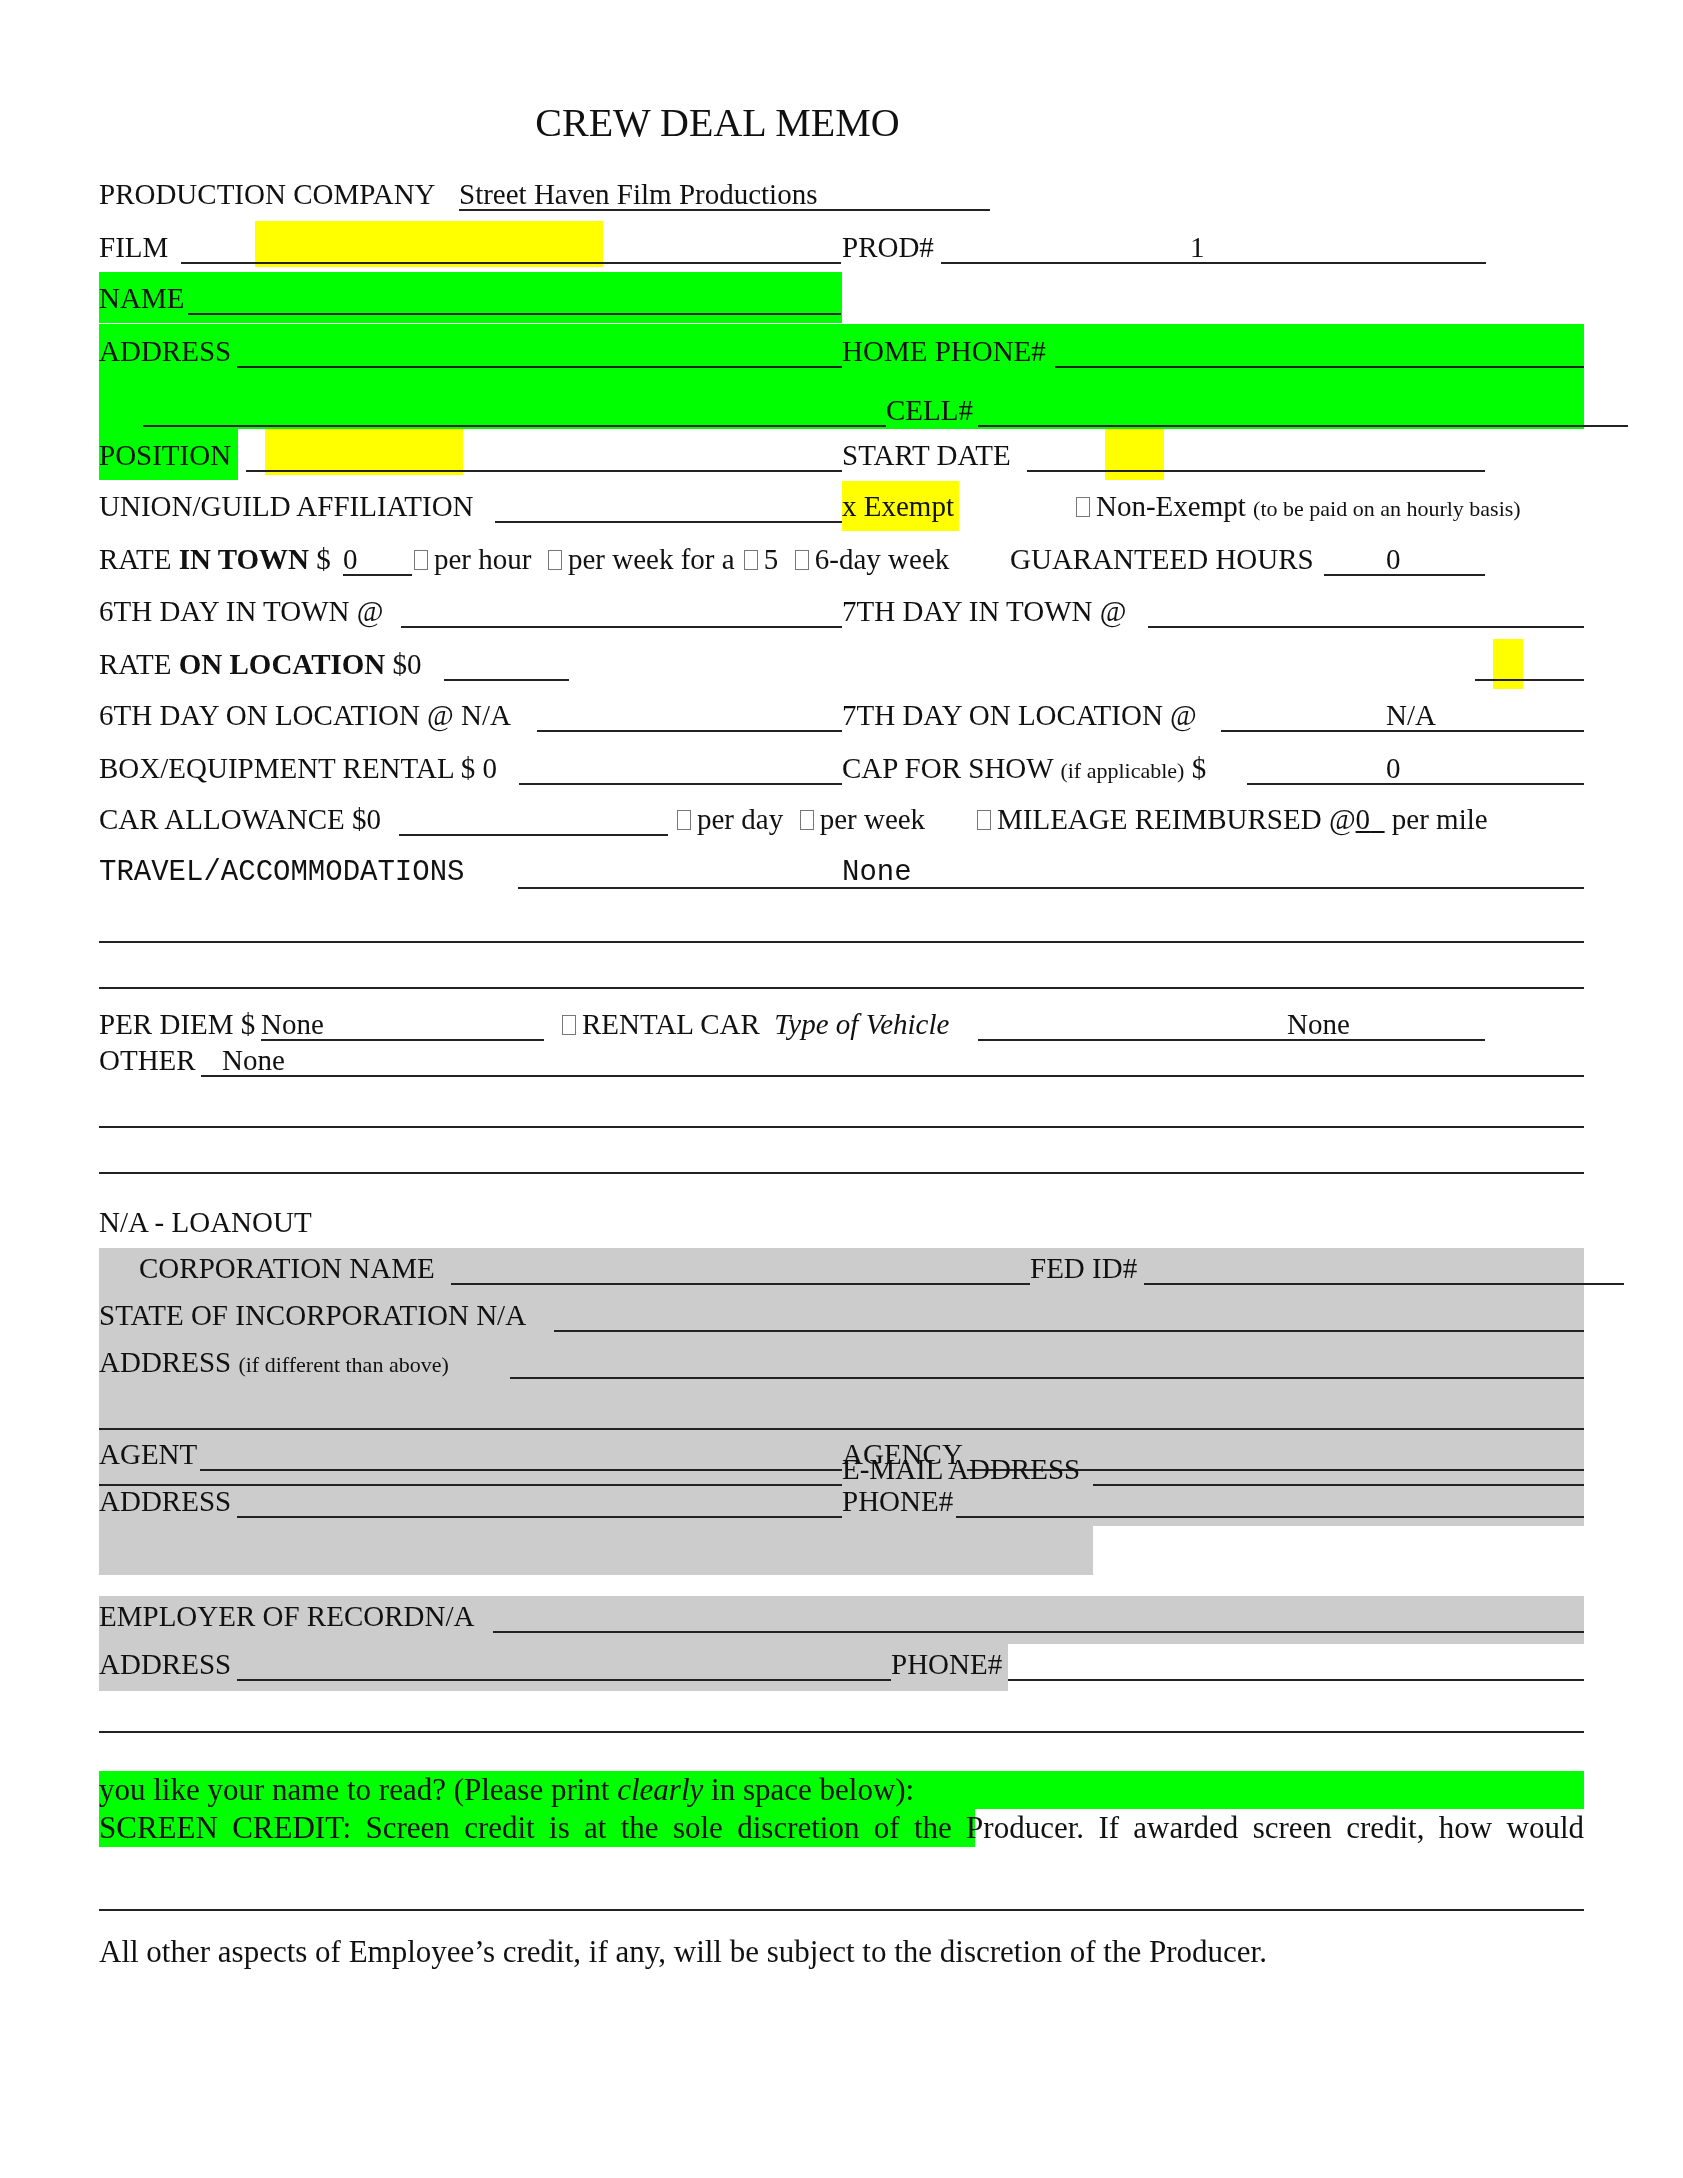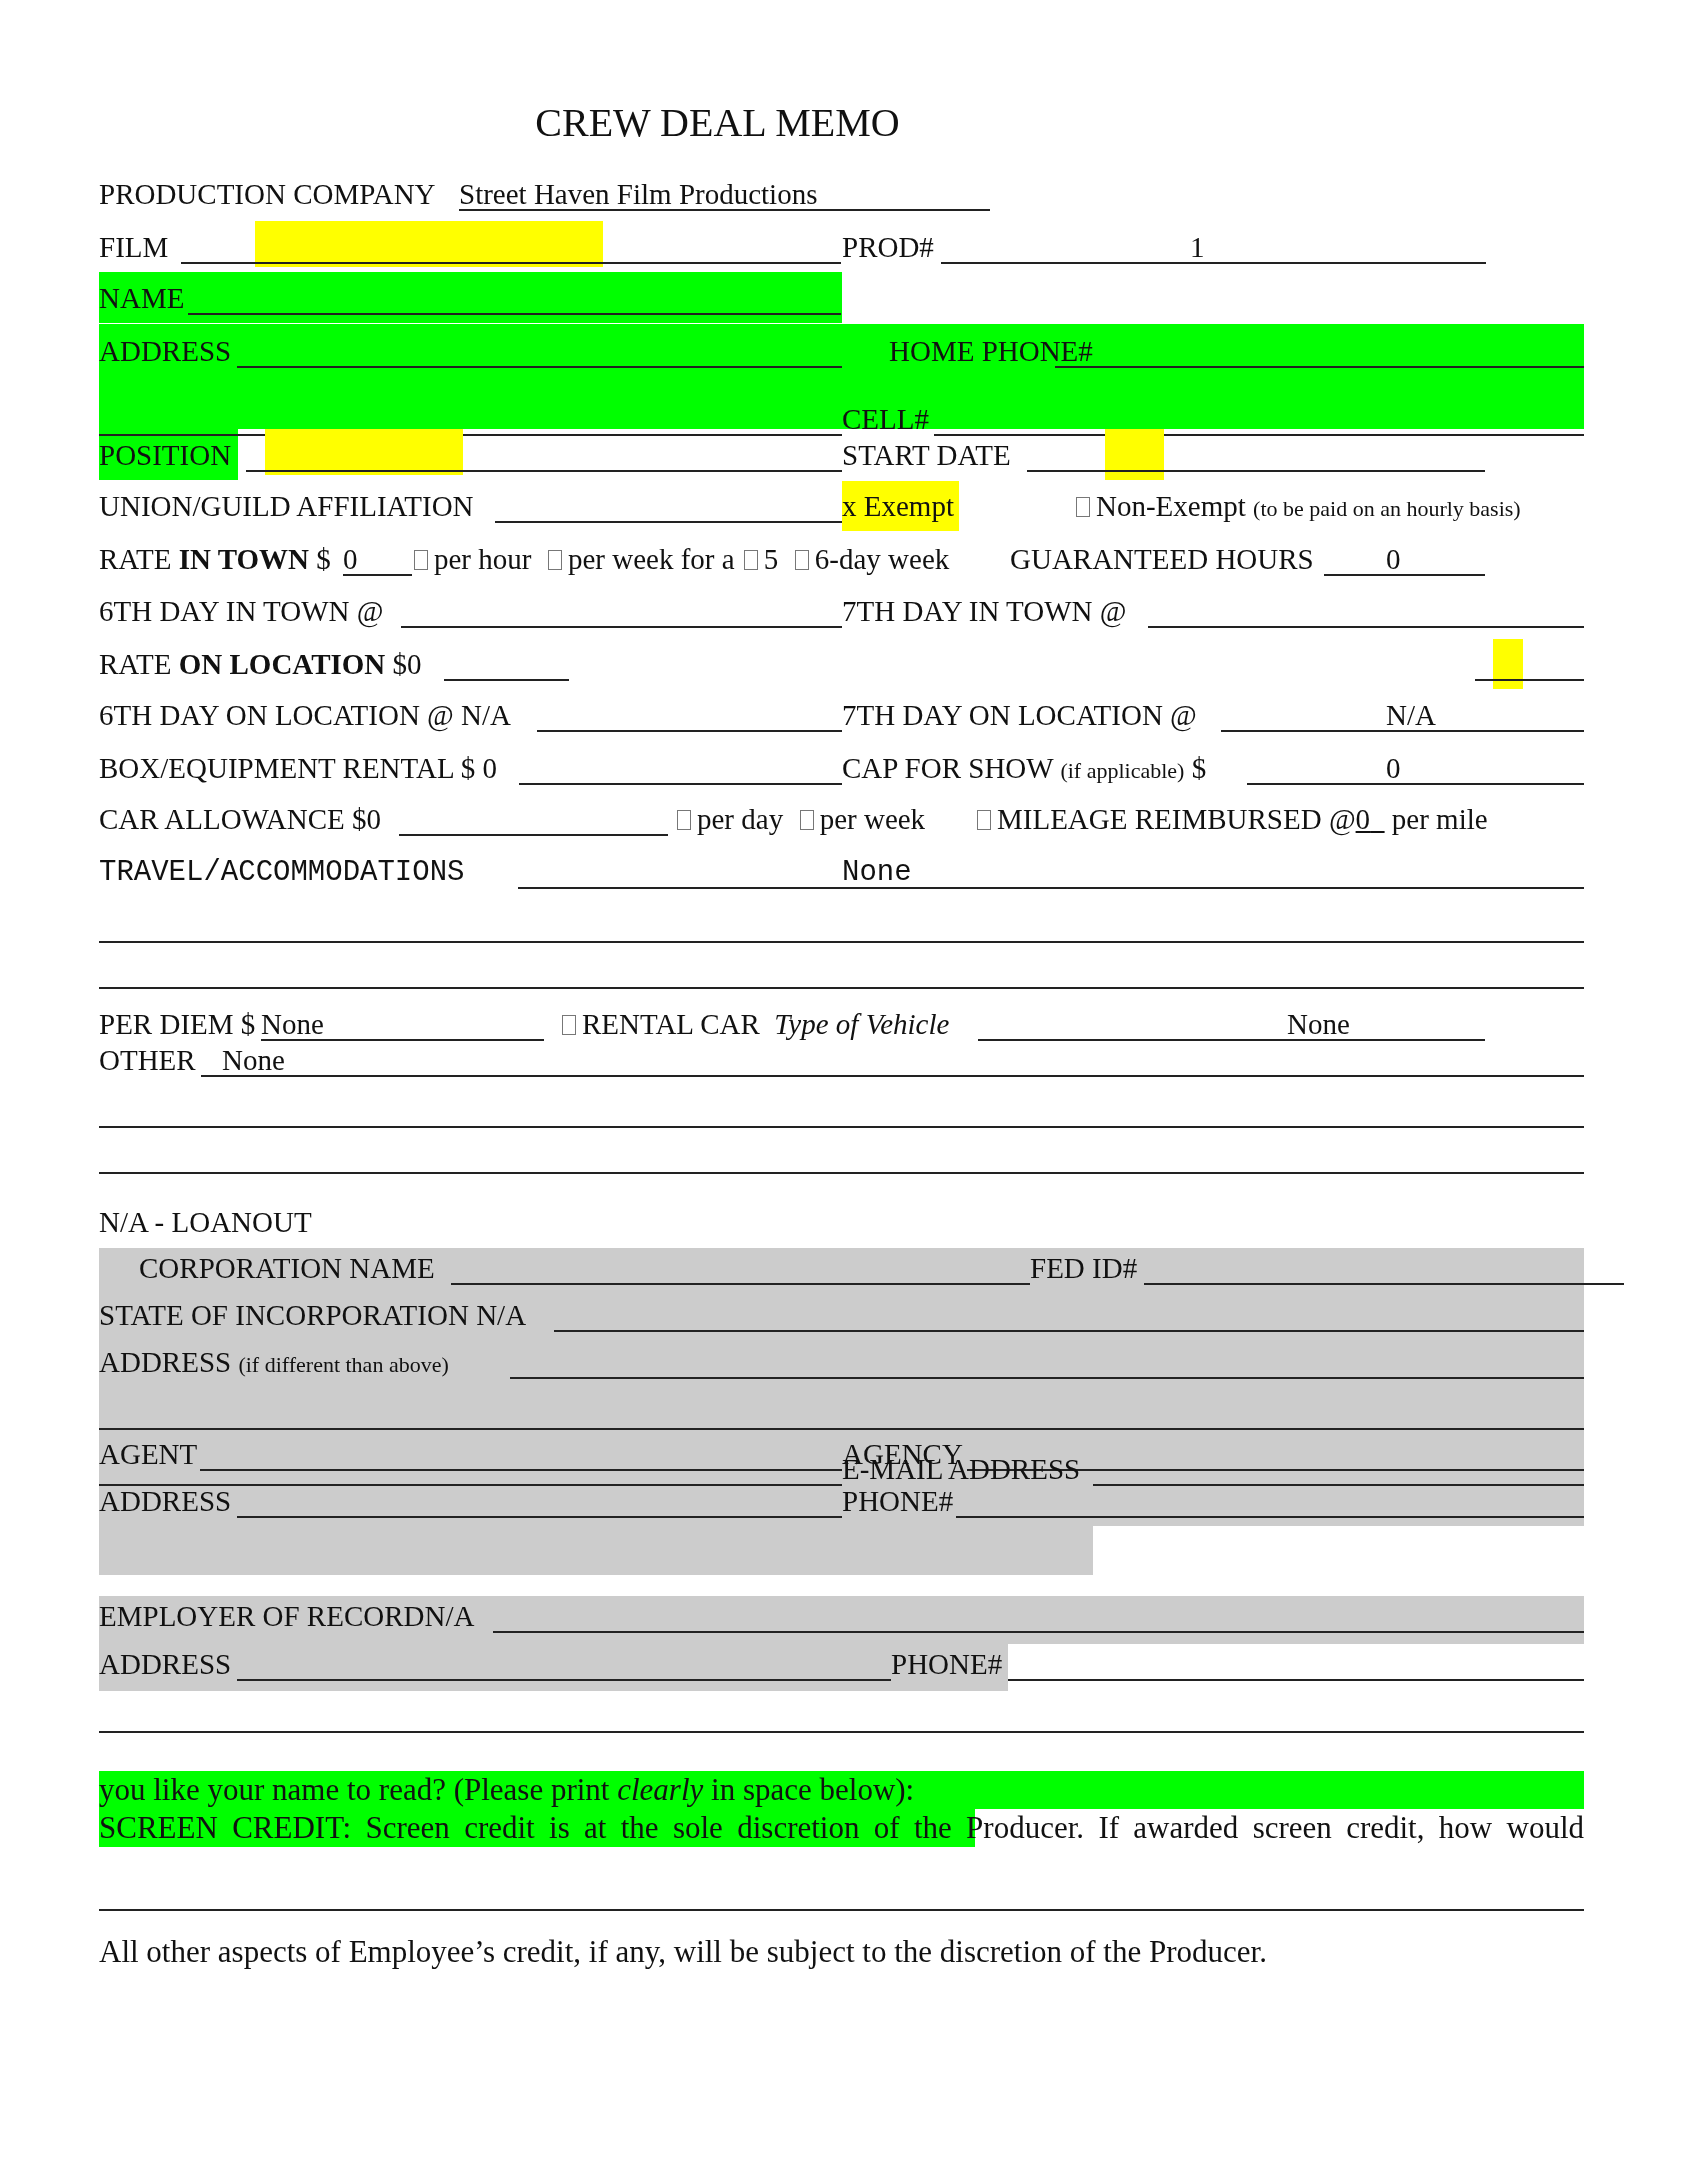--- a/index.html
+++ b/index.html
@@ -45,25 +45,25 @@
 <div class="hl-green" style="left:99px; top:429px; width:139px; height:51px;"></div>
 
 <div class="row" style="top:268px;">
   <span class="t" style="left:0;">NAME</span>
   <div class="line" style="left:89px; width:653px; bottom:4px;"></div>
 </div>
 
 <div class="row" style="top:321px;">
   <span class="t" style="left:0;">ADDRESS</span>
   <div class="line" style="left:138px; width:605px; bottom:4px;"></div>
-  <span class="t" style="left:743px;margin-left:47px;">HOME PHONE#</span>
+  <span class="t" style="left:743px;">HOME PHONE#</span>
   <div class="line" style="left:956px; width:529px; bottom:4px;"></div>
 </div>
 
-<div class="row" style="top:389px;">
+<div class="row" style="top:380px;margin-left:44px;">
   <div class="line" style="left:0; width:743px; bottom:4px;"></div>
   <span class="t" style="left:743px;">CELL#</span>
   <div class="line" style="left:835px; width:650px; bottom:4px;"></div>
 </div>
 
 <div class="hl-yellow" style="left:265px; top:429px; width:198px; height:46px;"></div>
 <div class="hl-yellow" style="left:1105px; top:429px; width:59px; height:51px;"></div>
 <div class="row" style="top:425px;">
   <span class="t" style="left:0;">POSITION</span>
   <div class="line" style="left:147px; width:596px; bottom:4px;"></div>

